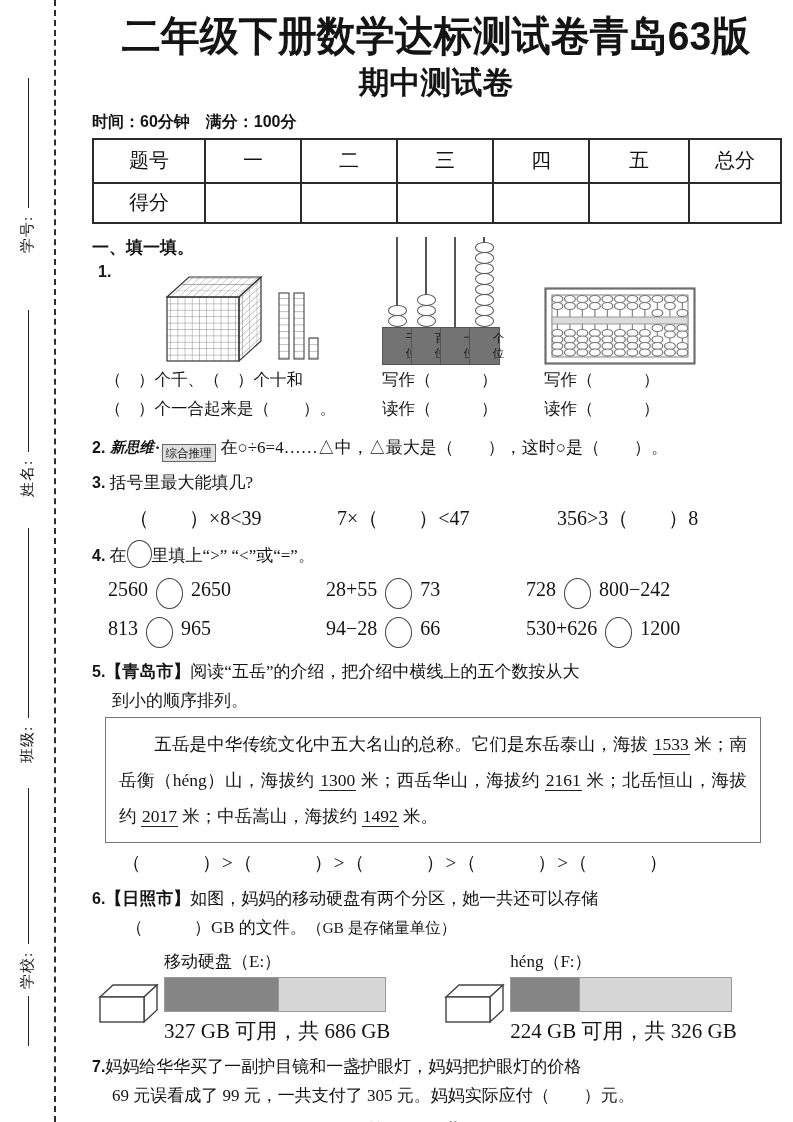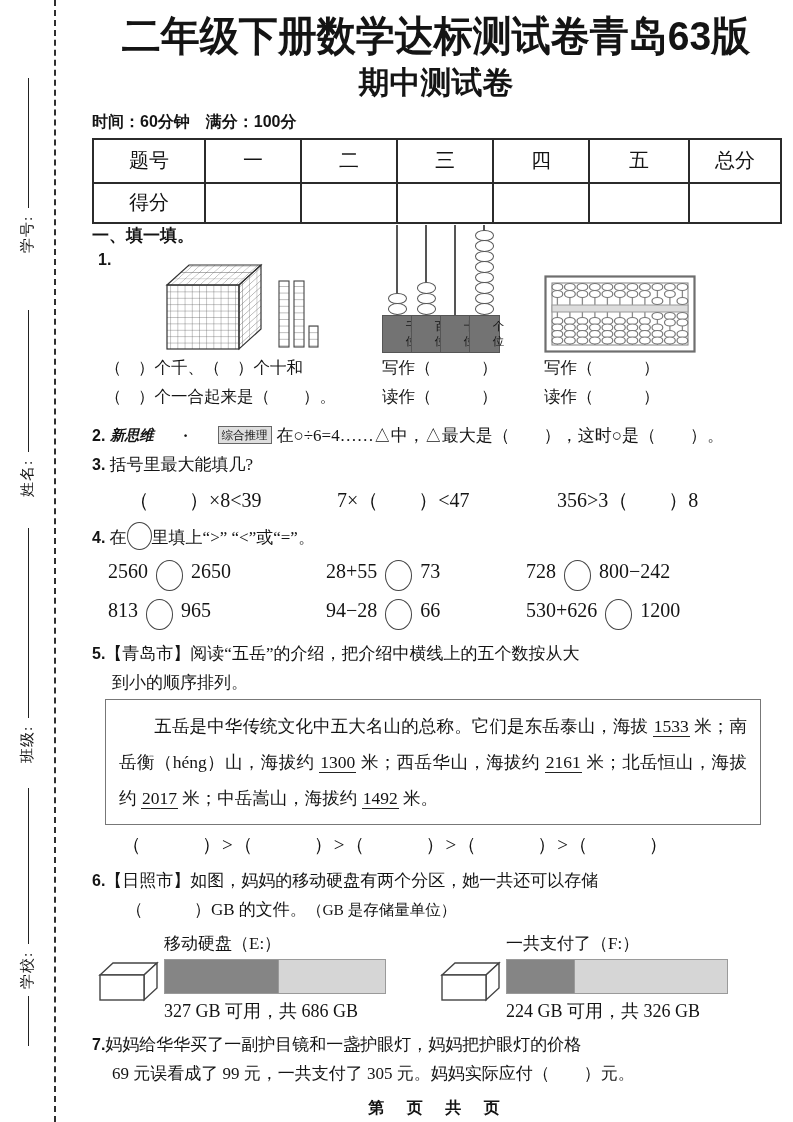--- a/index.html
+++ b/index.html
@@ -17,24 +17,24 @@
   .title{margin-top:14px;text-align:center;font-family:"Liberation Sans",sans-serif;
          font-weight:900;font-size:39px;line-height:1.15;transform:scaleY(1.06);}
   .subtitle{margin-top:3px;text-align:center;font-family:"Liberation Sans",sans-serif;
             font-weight:800;font-size:31px;}
   .meta{margin-top:8px;text-align:left;font-family:"Liberation Sans",sans-serif;
         font-weight:700;font-size:16px;padding-right:2px;}
   table.score{border-collapse:collapse;width:100%;margin-top:5px;text-align:center;
               font-size:20px;table-layout:fixed;}
   table.score td{border:2px solid #2b2b2b;height:42px;padding:0;}
   table.score tr.r2 td{height:38px;border-radius:17px;}
-  .sec-title{margin-top:0;font-family:"Liberation Sans",sans-serif;font-weight:700;font-size:17px;}
+  .sec-title{margin-top:12px;font-family:"Liberation Sans",sans-serif;font-weight:700;font-size:17px;}
   .qnum{font-family:"Liberation Sans",sans-serif;font-weight:700;font-size:16px;}
   .qt{font-size:17px;line-height:29px;}
-  .q-tag{font-weight:400;text-align:right;}
+  .q-tag{font-weight:700;text-align:right;}
   .cont{padding-left:20px;}
   
   .q1{position:relative;margin-top:2px;}
   .q1 .qnum{position:absolute;left:6px;top:2px;}
   .q1-grid{display:flex;}
   .q1-c1{width:290px;padding-left:13px;box-sizing:border-box;}
   .q1-c2{width:162px;}
   .q1-c3{flex:1;}
   .img-area{height:104px;display:flex;align-items:flex-end;}
   .cap{font-size:16.5px;line-height:29px;white-space:nowrap;}
@@ -45,21 +45,21 @@
           justify-content:flex-end;align-items:center;}
   .pv-rod::before{content:"";position:absolute;top:0;bottom:0;left:50%;width:1.5px;
                   margin-left:-1px;background:#555;}
   .bead{width:17px;height:9.5px;background:#fff;border:1.3px solid #555;border-radius:50%;
         margin-top:-1px;position:relative;z-index:1;}
   .pv-box{width:100%;height:38px;background:#737373;border:1.2px solid #555;box-sizing:border-box;
           display:flex;align-items:center;justify-content:center;padding-left:29px;}
   .pv-box span{width:13px;font-size:11.5px;line-height:1.25;word-break:break-all;text-align:center;}
   
   .q2{margin-top:10px;display:flex;align-items:center;gap:5px;}
-  .badge{display:inline-flex;align-items:center;white-space:nowrap;gap:28px;}
+  .badge{display:inline-flex;align-items:flex-end;white-space:nowrap;}
   .badge-name{font-family:"Liberation Sans",sans-serif;font-weight:800;font-style:italic;font-size:14.5px;}
   .badge-sep{font-weight:700;margin:0 1px;}
   .badge-tag{font-size:11.5px;border:1px solid #666;background:#dedede;padding:0 3px;line-height:16px;}
   
   .q3-items{display:flex;padding-left:37px;margin-top:8px;font-size:20px;}
   .q3-i1{width:208px;}.q3-i2{width:220px;}
   .cmp-row{display:flex;padding-left:16px;margin-top:8px;font-size:20px;align-items:center;}
   .cmp{display:flex;align-items:flex-start;gap:8px;}
   .cmp.c1{width:218px;}.cmp.c2{width:200px;}
   .circle{display:inline-block;width:25px;height:29px;border:1.4px solid #444;
@@ -70,21 +70,21 @@
           padding:8px 13px;font-size:17.5px;line-height:36px;text-align:justify;}
   .u{border-bottom:1.3px solid #222;padding:0 1px;}
   .q5-ans{margin:7px 0 0 30px;font-size:19px;letter-spacing:1px;}
   
   .drives{display:flex;gap:54px;margin:8px 0 0 6px;}
   .drive{display:flex;align-items:flex-end;gap:4px;}
   .drive-icon{margin-bottom:20px;flex:0 0 auto;}
   .drive-name{font-size:17px;}
   .drive-bar{width:220px;height:33px;border:1.2px solid #9a9a9a;background:#d6d6d6;margin:4px 0 5px;}
   .drive-used{height:100%;background:#858585;border-right:1.2px solid #9a9a9a;box-sizing:border-box;}
-  .drive-info{font-size:18px;}
+  .drive-info{font-size:21px;text-align:center;}
   .note{font-size:15.5px;}
   .footer{margin-top:10px;text-align:center;font-size:16px;font-weight:600;
           font-family:"Liberation Sans",sans-serif;letter-spacing:4px;word-spacing:10px;}
 </style>
 </head>
 <body>
 
 <div class="page">
 
   <div class="binding"></div>
@@ -326,21 +326,21 @@
     <div class="q2 qt">
       <span class="qnum">2.</span>
       <span class="badge">
         <span class="badge-name">新思维</span>
         <span class="badge-sep">·</span>
         <span class="badge-tag">综合推理</span>
       </span>
       <span>在○÷6=4……△中，△最大是（　　），这时○是（　　）。</span>
     </div>
 
-    <div class="qt" style="">
+    <div class="qt" style="margin-top:6px">
       <span class="qnum">3.</span>
       <span>括号里最大能填几?</span>
     </div>
     <div class="q3-items">
       <span class="q3-i1">（　　）×8&lt;39</span>
       <span class="q3-i2">7×（　　）&lt;47</span>
       <span>356&gt;3（　　）8</span>
     </div>
 
     <div class="qt" style="margin-top:8px">
@@ -412,21 +412,21 @@
           <div class="drive-info">327 GB 可用，共 686 GB</div>
         </div>
       </div>
       <div class="drive">
         <svg class="drive-icon" width="62" height="42" viewBox="0 0 62 42">
           <polygon points="2,14 46,14 59,2 15,2" fill="#fff" stroke="#444" stroke-width="1.4"></polygon>
           <polygon points="46,14 59,2 59,27 46,39" fill="#fff" stroke="#444" stroke-width="1.4"></polygon>
           <rect x="2" y="14" width="44" height="25" fill="#fff" stroke="#444" stroke-width="1.4"></rect>
         </svg>
         <div class="drive-body">
-          <div class="drive-name">一共支付了（F:）</div>
+          <div class="drive-name">héng（F:）</div>
           <div class="drive-bar">
             <div class="drive-used" style="width:31%"></div>
           </div>
           <div class="drive-info">224 GB 可用，共 326 GB</div>
         </div>
       </div>
     </div>
 
     <div class="qt" style="margin-top:7px">
       <span class="qnum">7.</span><span>妈妈给华华买了一副护目镜和一盏护眼灯，妈妈把护眼灯的价格</span>

